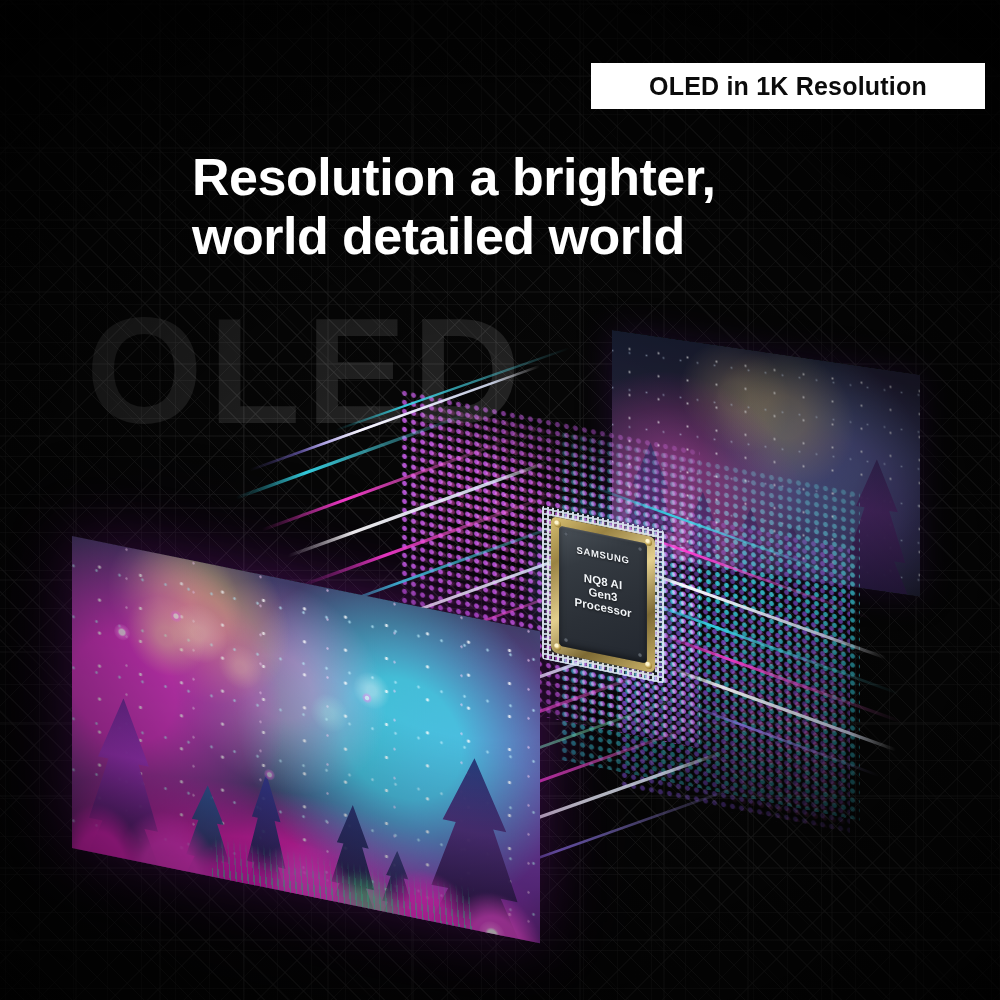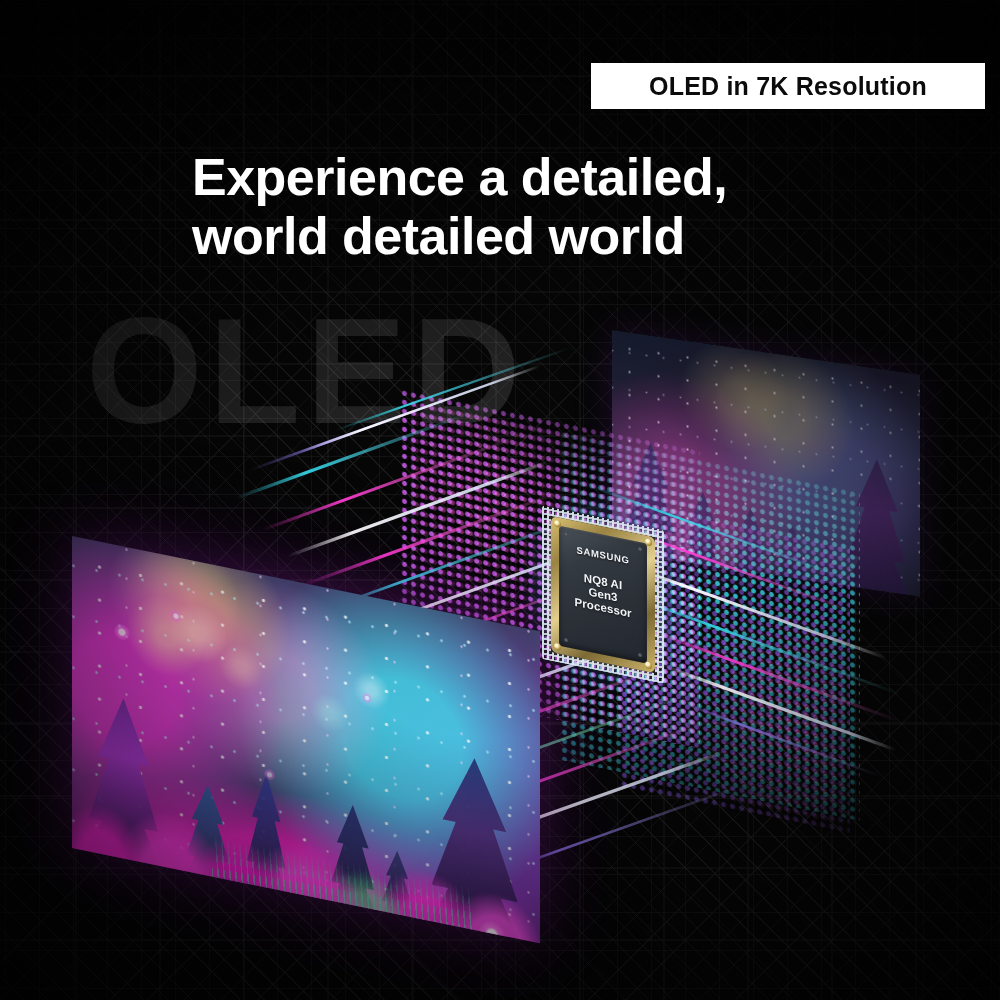--- a/index.html
+++ b/index.html
@@ -485,21 +485,21 @@
         <div class="screw" style="left:3px;  bottom:3px;"></div>
         <div class="screw" style="right:3px; bottom:3px;"></div>
       </div>
     </div>
 
   </div>
 
   <div class="bg-vig"></div>
 
   <div class="badge">
-    <span>OLED in 7K Resolution</span>
+    <span>OLED in 1K Resolution</span>
   </div>
 
   <div class="headline">
-    <span class="l1">Experience a detailed,</span>
+    <span class="l1">Resolution a brighter,</span>
     <span class="l2">world detailed world</span>
   </div>
 
 </div>
 
 </body></html>

